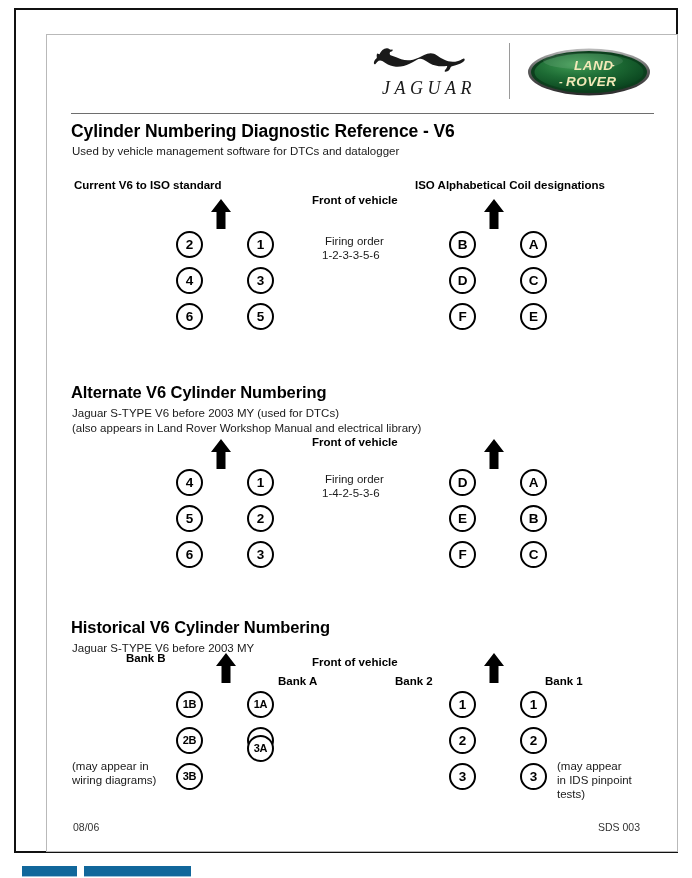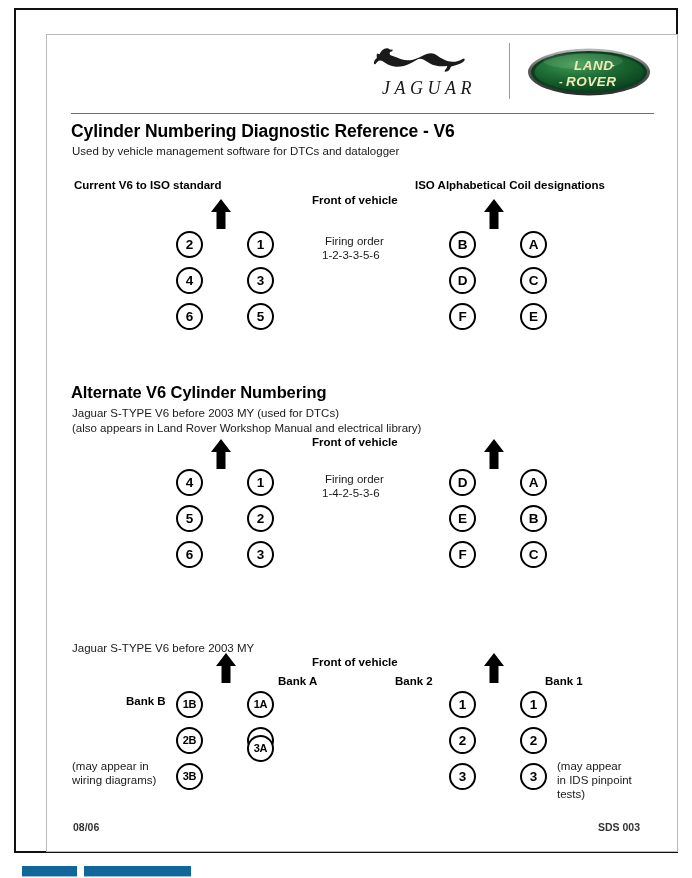--- a/index.html
+++ b/index.html
@@ -140,21 +140,20 @@
     width: 22px; height: 30px;
   }
   .arrow-up svg { display: block; }
 
   
   .footer-txt {
     position: absolute;
     font-size: 10.5px;
     color: #333333;
     white-space: nowrap;
-    font-weight: bold;
   }
 
   
   #taskbar { position: absolute; left: 0; top: 866px; width: 692px; height: 12px; }
   .task-chip {
     position: absolute;
     top: 0;
     height: 11px;
     background: #11679b;
     border-bottom: 1px solid #9ac0da;
@@ -273,35 +272,36 @@
       <div class="cyl" style="left:200px; top:470px;">2</div>
       <div class="cyl" style="left:200px; top:506px;">3</div>
 
       <div class="cyl" style="left:402px; top:434px;">D</div>
       <div class="cyl" style="left:402px; top:470px;">E</div>
       <div class="cyl" style="left:402px; top:506px;">F</div>
       <div class="cyl" style="left:473px; top:434px;">A</div>
       <div class="cyl" style="left:473px; top:470px;">B</div>
       <div class="cyl" style="left:473px; top:506px;">C</div>
 
+      <div class="section-title" style="left:24px; top:583px;">Historical V6 Cylinder Numbering</div>
       <div class="doc-sub" style="left:25px; top:607px;">Jaguar S-TYPE V6 before 2003 MY</div>
       <div class="lbl-bold" style="left:265px; top:621px;">Front of vehicle</div>
 
       <div class="arrow-up" style="left:168px; top:618px;">
         <svg viewBox="0 0 22 30" width="22" height="30">
             <path fill="#000000" d="M11 0 L21 13 L15.5 13 L15.5 30 L6.5 30 L6.5 13 L1 13 Z"></path>
           </svg>
       </div>
       <div class="arrow-up" style="left:436px; top:618px;">
         <svg viewBox="0 0 22 30" width="22" height="30">
             <path fill="#000000" d="M11 0 L21 13 L15.5 13 L15.5 30 L6.5 30 L6.5 13 L1 13 Z"></path>
           </svg>
       </div>
 
-      <div class="lbl-bold" style="left:79px; top:660px;text-align:center;">Bank B</div>
+      <div class="lbl-bold" style="left:79px; top:617px;text-align:center;">Bank B</div>
       <div class="lbl-bold" style="left:231px; top:640px;">Bank A</div>
       <div class="lbl-bold" style="left:348px; top:640px;">Bank 2</div>
       <div class="lbl-bold" style="left:498px; top:640px;">Bank 1</div>
 
       <div class="cyl two-char" style="left:129px; top:656px;">1B</div>
       <div class="cyl two-char" style="left:129px; top:692px;">2B</div>
       <div class="cyl two-char" style="left:129px; top:728px;">3B</div>
       <div class="cyl two-char" style="left:200px; top:656px;">1A</div>
       <div class="cyl two-char" style="left:200px; top:692px;">2A</div>
       <div class="cyl two-char" style="left:200px; top:700px;">3A</div>

